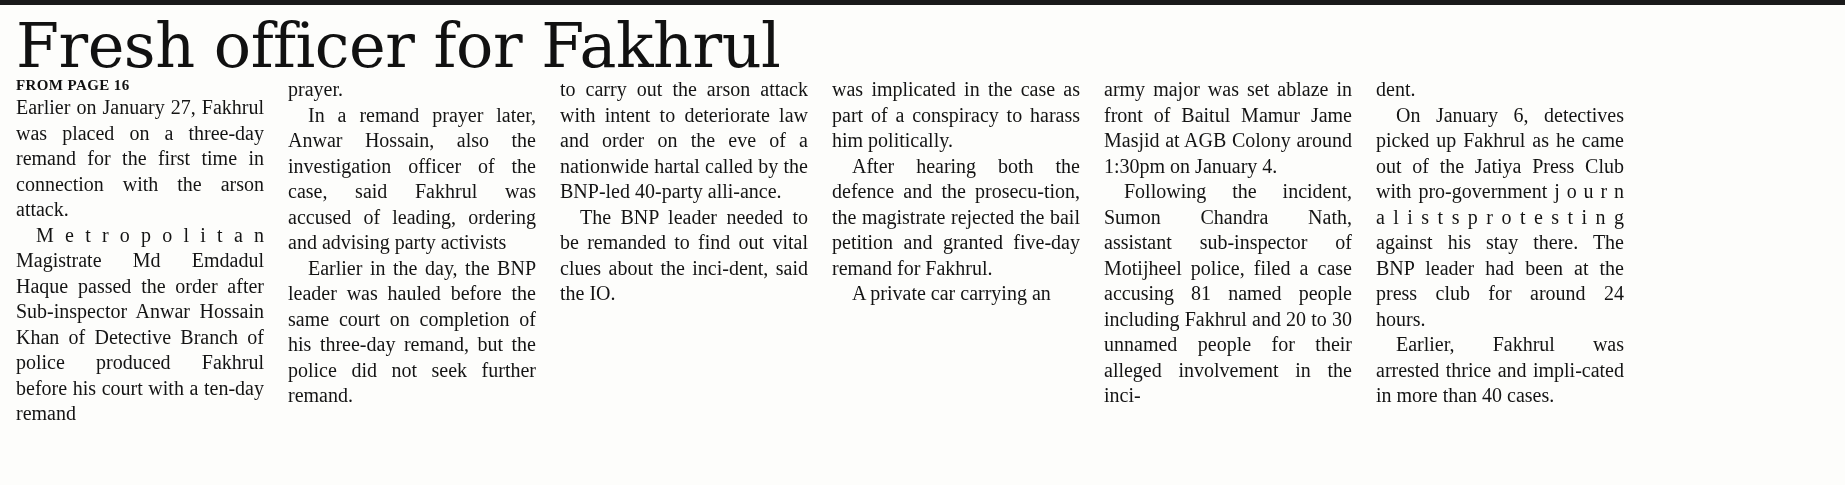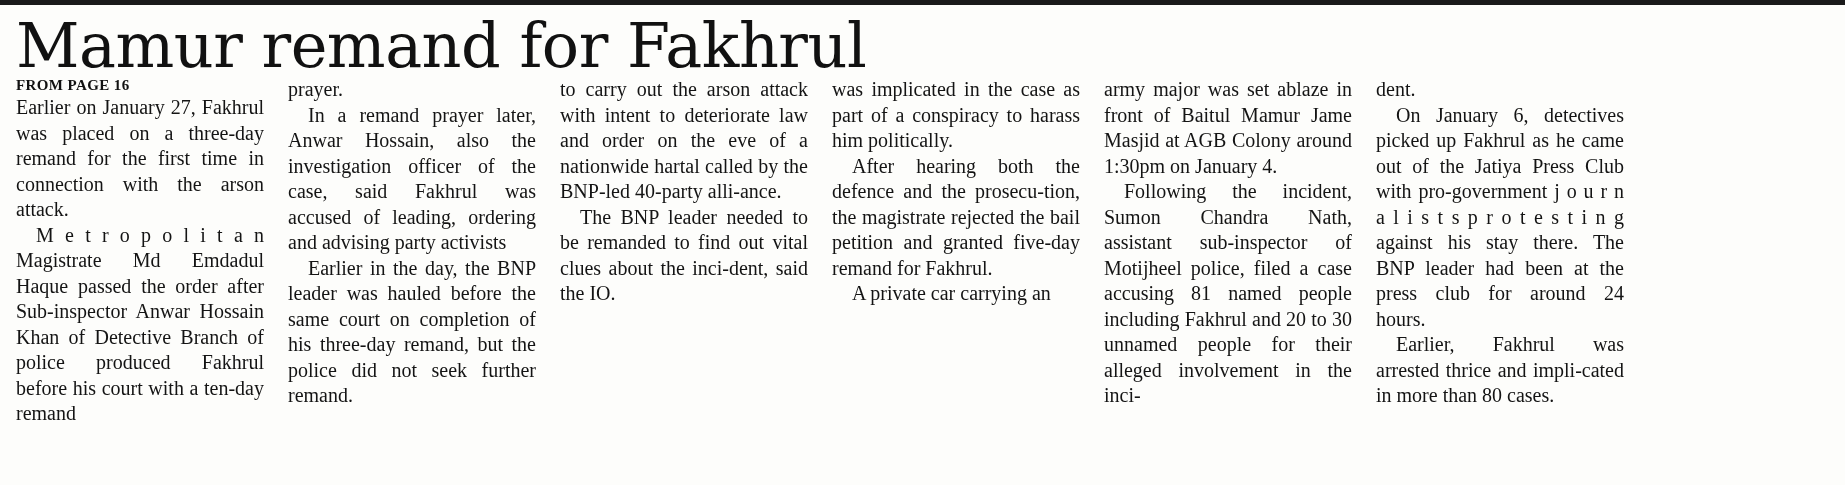--- a/index.html
+++ b/index.html
@@ -75,21 +75,21 @@
     margin-top: 0;
   }
 </style>
 </head>
 <body>
 
 <div class="page">
 
   <div class="top-rule"></div>
 
-  <h1 class="headline">Mamur remand for Fakhrul</h1>
+  <h1 class="headline">Fresh officer for Fakhrul</h1>
 
   <div class="columns">
 
     <div class="col">
       <div class="kicker">FROM PAGE 16</div>
       <p>Earlier on January 27, Fakhrul was placed on a three-day remand for the first time in connection with the arson attack.</p>
       <p class="indent">M e t r o p o l i t a n Magistrate Md Emdadul Haque passed the order after Sub-inspector Anwar Hossain Khan of Detective Branch of police produced Fakhrul before his court with a ten-day remand</p>
     </div>
 
     <div class="col">
@@ -110,17 +110,17 @@
     </div>
 
     <div class="col">
       <p>army major was set ablaze in front of Baitul Mamur Jame Masjid at AGB Colony around 1:30pm on January 4.</p>
       <p class="indent">Following the incident, Sumon Chandra Nath, assistant sub-inspector of Motijheel police, filed a case accusing 81 named people including Fakhrul and 20 to 30 unnamed people for their alleged involvement in the inci-</p>
     </div>
 
     <div class="col">
       <p>dent.</p>
       <p class="indent">On January 6, detectives picked up Fakhrul as he came out of the Jatiya Press Club with pro-government j o u r n a l i s t s  p r o t e s t i n g against his stay there. The BNP leader had been at the press club for around 24 hours.</p>
-      <p class="indent">Earlier, Fakhrul was arrested thrice and impli-cated in more than 80 cases.</p>
+      <p class="indent">Earlier, Fakhrul was arrested thrice and impli-cated in more than 40 cases.</p>
     </div>
 
   </div>
 </div>
 
 </body></html>

